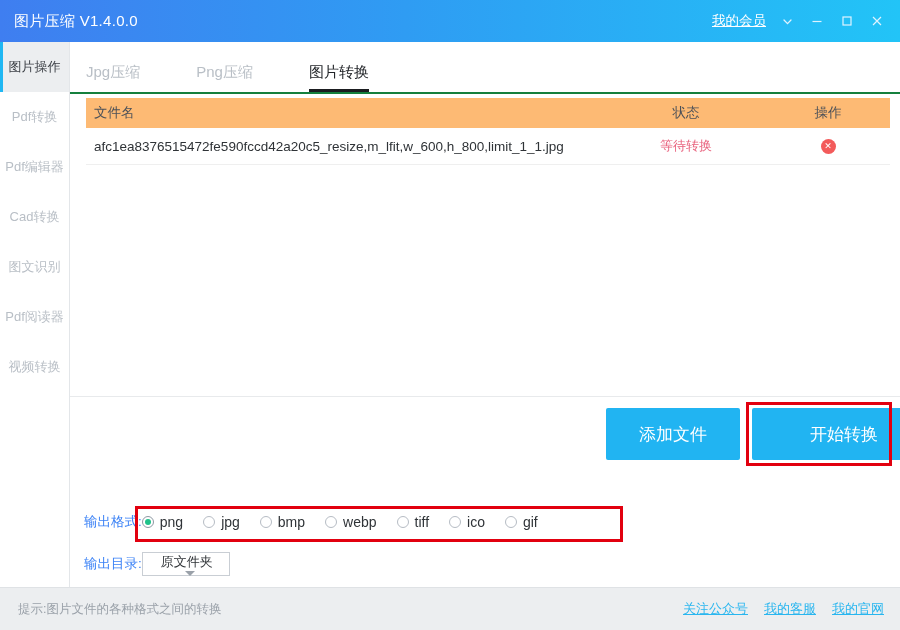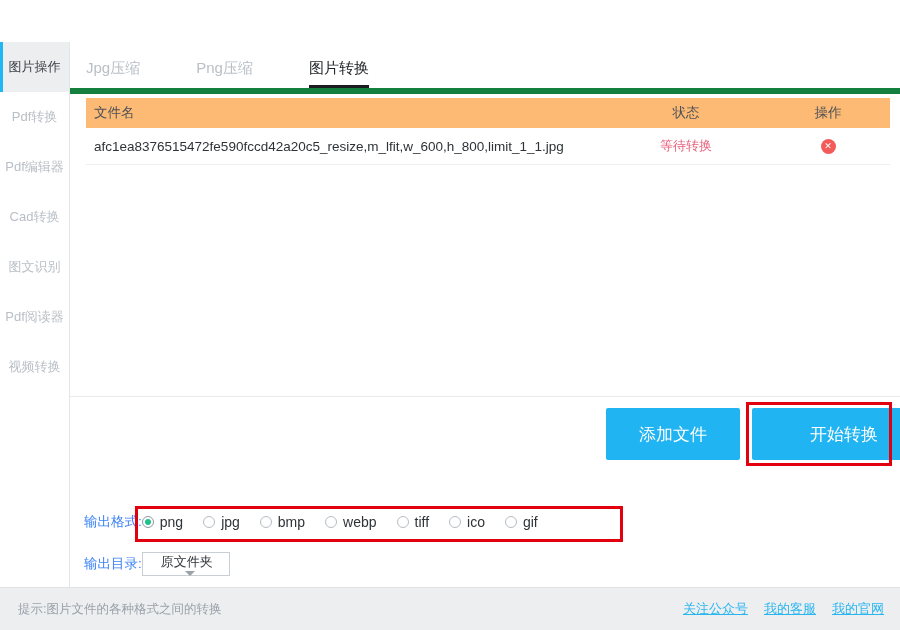--- a/index.html
+++ b/index.html
@@ -93,21 +93,21 @@
     left: 0; top: 0;
     width: 3px; height: 100%;
     background: #20b7f3;
   }
 
   
   .tabbar {
     position: absolute;
     left: 70px; top: 42px;
     width: 830px; height: 52px;
-    border-bottom: 6px solid #15803d;
+    border-bottom: 2px solid #15803d;
     box-sizing: border-box;
     display: flex;
     align-items: flex-end;
   }
   .tab {
     position: relative;
     font-size: 15px;
     color: #b9bfc6;
     padding-bottom: 10px;
     white-space: nowrap;
@@ -290,20 +290,46 @@
     text-decoration: underline;
     margin-left: 16px;
     white-space: nowrap;
   }
 </style>
 </head>
 <body>
 
 <div class="app">
 
+  <div class="titlebar">
+    <div class="app-title">图片压缩 V1.4.0.0</div>
+    <div class="titlebar-right">
+      <span class="member-link">我的会员</span>
+      <span class="tb-icon">
+        <svg width="13" height="13" viewBox="0 0 13 13">
+            <path d="M3 5 L6.5 8.6 L10 5" stroke="#dff3ff" stroke-width="1.3" fill="none" stroke-linecap="round"></path>
+          </svg>
+      </span>
+      <span class="tb-icon">
+        <svg width="14" height="14" viewBox="0 0 14 14">
+            <path d="M2.5 7.5 H11.5" stroke="#dff3ff" stroke-width="1.2"></path>
+          </svg>
+      </span>
+      <span class="tb-icon">
+        <svg width="14" height="14" viewBox="0 0 14 14">
+            <rect x="3" y="3" width="8" height="8" stroke="#dff3ff" stroke-width="1.2" fill="none"></rect>
+          </svg>
+      </span>
+      <span class="tb-icon" style="margin-right:8px;">
+        <svg width="14" height="14" viewBox="0 0 14 14">
+            <path d="M3 3 L11 11 M11 3 L3 11" stroke="#dff3ff" stroke-width="1.2"></path>
+          </svg>
+      </span>
+    </div>
+  </div>
 
   <div class="sidebar">
     <div class="side-item active" id="side-0">
       <span>图片操作</span>
     </div>
     <div class="side-item" id="side-1">
       <span>Pdf转换</span>
     </div>
     <div class="side-item" id="side-2">
       <span>Pdf编辑器</span>

